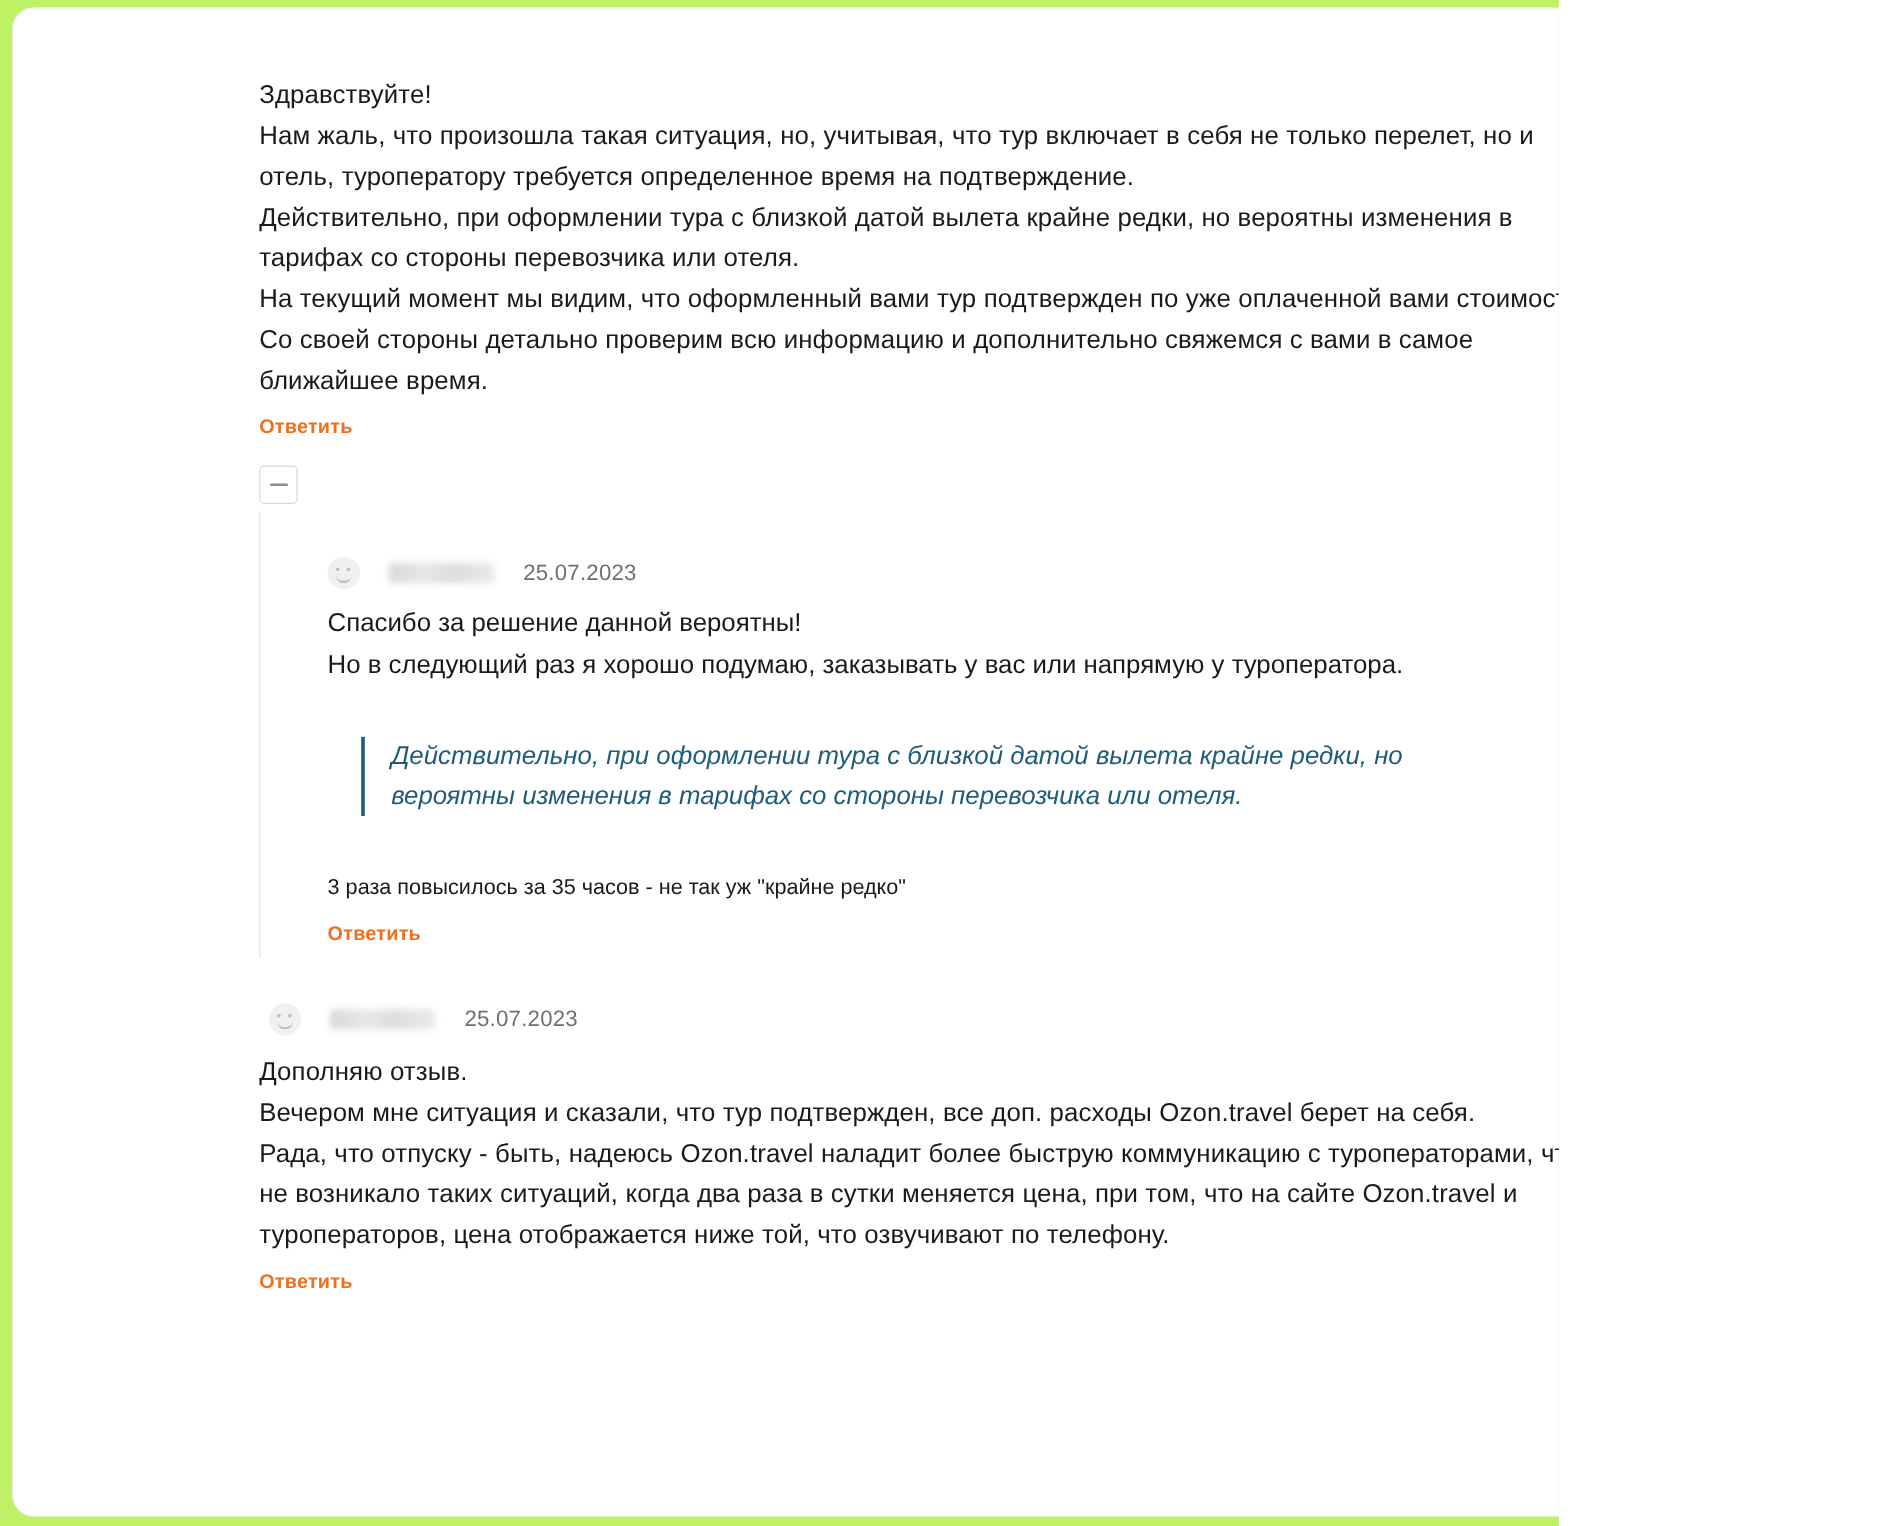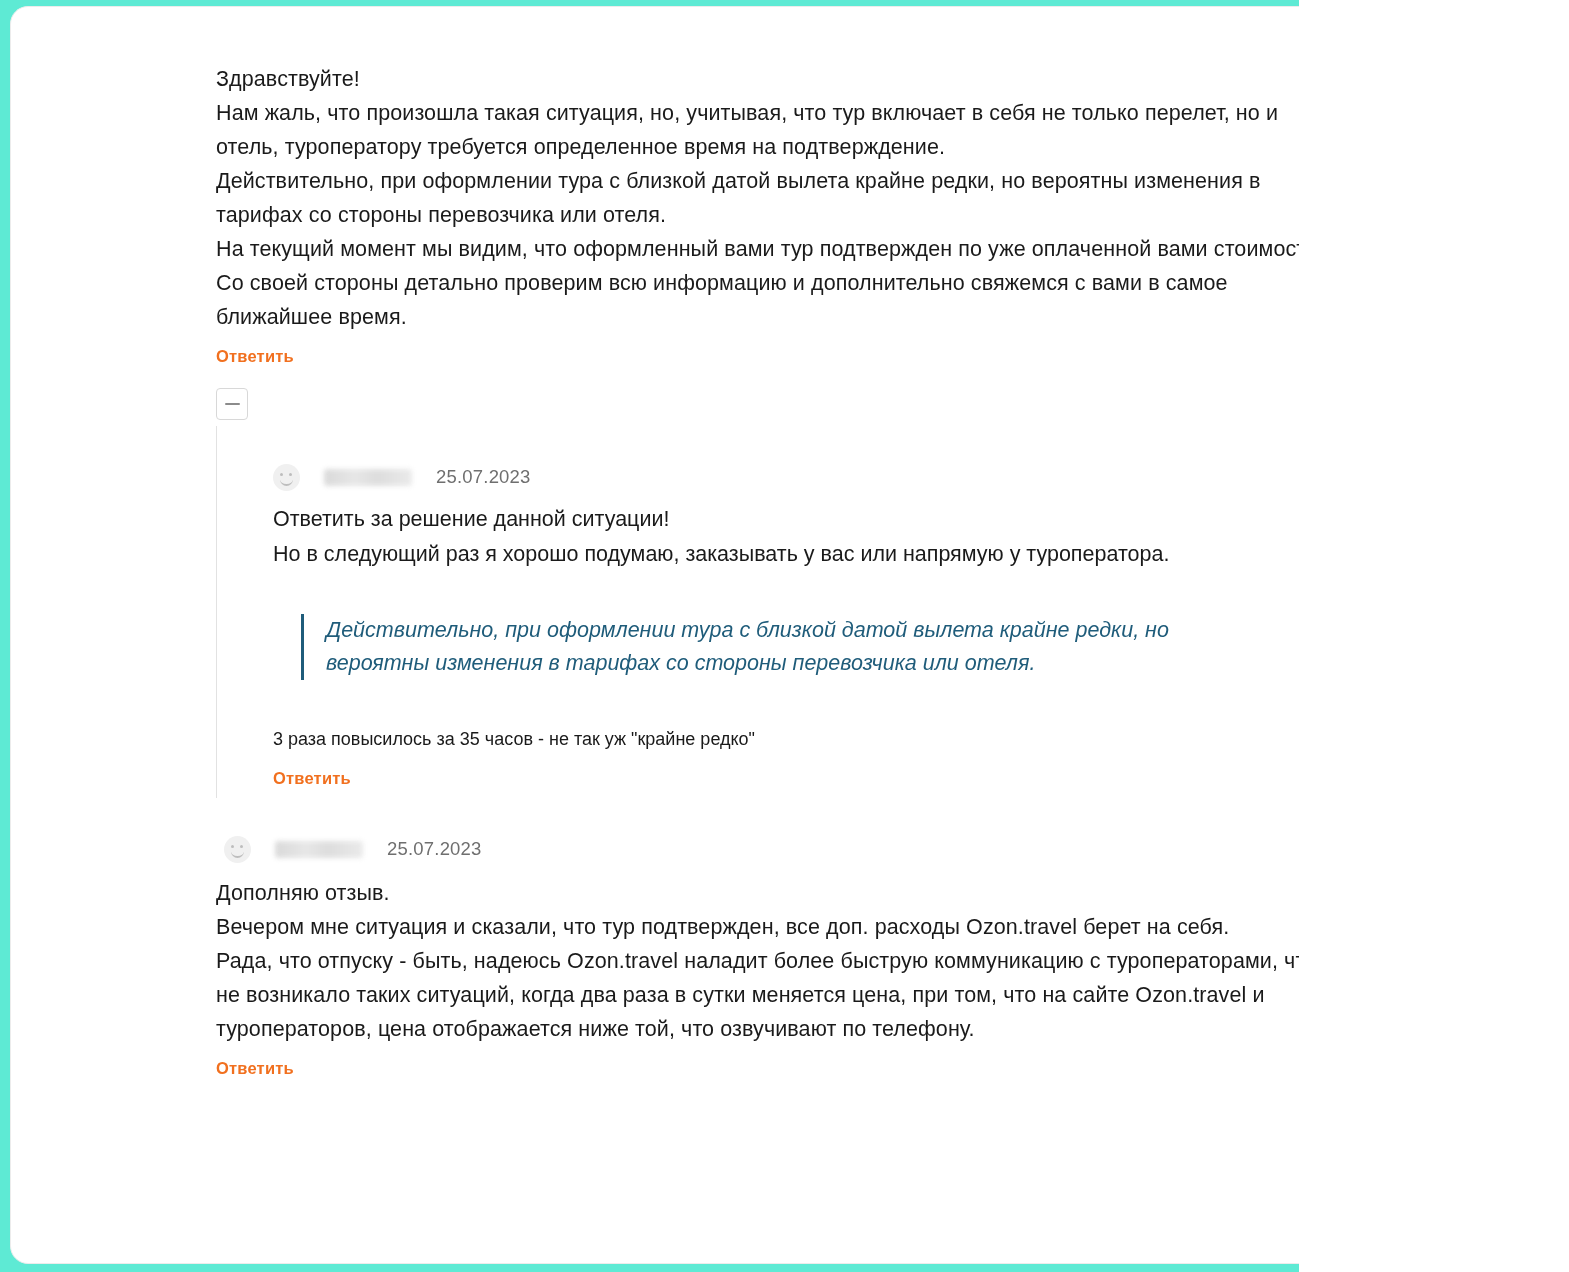--- a/index.html
+++ b/index.html
@@ -5,21 +5,21 @@
   html, body {
     margin: 0;
     padding: 0;
     background: #ffffff;
     font-family: "Liberation Sans", sans-serif;
   }
   .page {
     position: relative;
     width: 1299px;
     height: 1272px;
-    background: #5eead4;
+    background: #bef264;
     overflow: hidden;
   }
   
   .card {
     position: absolute;
     left: 10px;
     top: 6px;
     width: 1548px;
     height: 1258px;
     background: #ffffff;
@@ -189,21 +189,21 @@
 
           <div class="meta-row">
             <span class="avatar">
               <span class="smile"></span>
             </span>
             <span class="author-redacted"></span>
             <span class="date">25.07.2023</span>
           </div>
 
           <div class="nested-text">
-            <p>Ответить за решение данной ситуации!</p>
+            <p>Спасибо за решение данной вероятны!</p>
             <p>Но в следующий раз я хорошо подумаю, заказывать у вас или напрямую у туроператора.</p>
           </div>
 
           <blockquote class="quote">
             <p>Действительно, при оформлении тура с близкой датой вылета крайне редки, но</p>
             <p>вероятны изменения в тарифах со стороны перевозчика или отеля.</p>
           </blockquote>
 
           <div class="after-quote">3 раза повысилось за 35 часов - не так уж "крайне редко"</div>
 

